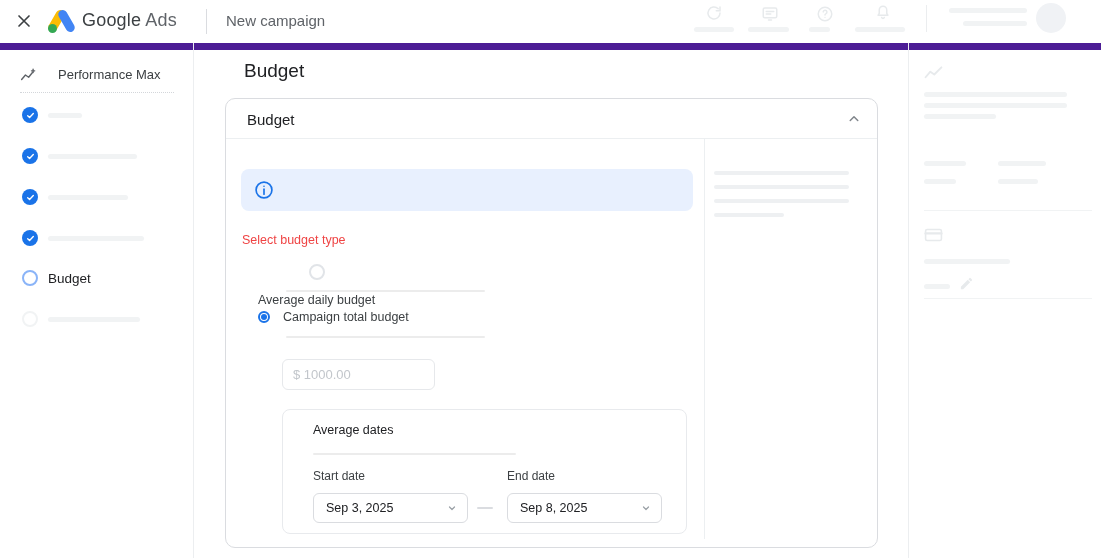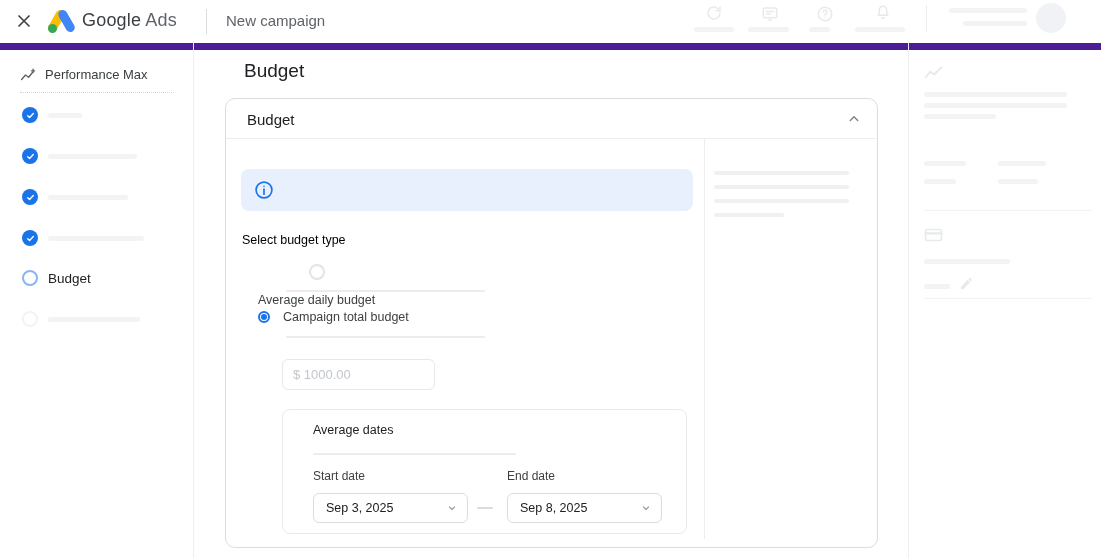--- a/index.html
+++ b/index.html
@@ -22,40 +22,40 @@
   .brand{position:absolute;left:82px;top:10px;font-size:18px;letter-spacing:.2px;}
   .brand .g{color:#3c4043;font-weight:500;}
   .brand .a{color:#5f6368;font-weight:400;margin-left:4px;}
   .newcampaign{position:absolute;left:226px;top:12px;font-size:15px;color:#5f6368;}
   .tb-icon{position:absolute;top:4px;width:18px;height:18px;}
   .tb-bar{position:absolute;top:27px;height:5px;background:#f1f3f4;border-radius:2.5px;}
   .avatar{position:absolute;left:1036px;top:3px;width:30px;height:30px;border-radius:50%;background:#f0f2f5;cursor:pointer;}
 
   
   .sidebar{position:absolute;left:0;top:43px;width:193px;height:515px;border-right:1px solid #eceef0;}
-  .ctype{position:absolute;left:20px;top:24px;display:flex;align-items:center;gap:9px;}
+  .ctype{position:absolute;left:20px;top:24px;display:flex;align-items:center;gap:22px;}
   .ctype .lbl{font-size:13px;color:#3c4043;}
   .dotted{position:absolute;left:20px;top:49px;width:154px;border-top:1px dotted #d3d6da;}
   .step{position:absolute;left:22px;display:flex;align-items:center;gap:10px;cursor:pointer;}
   .circle-done{width:16px;height:16px;border-radius:50%;background:#1a73e8;display:flex;align-items:center;justify-content:center;flex:0 0 auto;}
   .circle-current{width:12px;height:12px;border-radius:50%;background:#fff;border:2px solid #8ab4f8;flex:0 0 auto;}
   .circle-upcoming{width:12px;height:12px;border-radius:50%;background:#fff;border:2px solid #f1f3f4;flex:0 0 auto;}
   .step .line{background:#f1f3f4;border-radius:2.5px;height:5px;}
   .step .steplabel{font-size:13.5px;color:#202124;}
 
   
   .heading{position:absolute;left:244px;top:60px;font-size:19px;color:#202124;}
   .card{position:absolute;left:225px;top:98px;width:653px;height:450px;border:1px solid #dadce0;border-radius:10px;background:#fff;box-sizing:border-box;}
   .cardhead{position:absolute;left:0;top:0;right:0;height:39px;border-bottom:1px solid #eceff1;}
   .cardtitle{position:absolute;left:21px;top:12px;font-size:15px;color:#202124;}
   .collapse{position:absolute;right:14px;top:11px;width:18px;height:18px;cursor:pointer;}
   .innerdiv{position:absolute;left:478px;top:39px;bottom:8px;width:1px;background:#eceff1;}
   .banner{position:absolute;left:15px;top:70px;width:452px;height:42px;background:#e8f0fe;border-radius:8px;}
   .banner .i{position:absolute;left:13px;top:11px;width:20px;height:20px;}
-  .selectlabel{position:absolute;left:16px;top:134px;font-size:12.5px;color:#000000;}
+  .selectlabel{position:absolute;left:16px;top:134px;font-size:12.5px;color:#ef4444;}
   .radiorow{position:absolute;left:32px;display:flex;align-items:center;gap:13px;cursor:pointer;}
   .radio-off{width:12px;height:12px;border-radius:50%;border:2px solid #e1e4e8;background:#fff;flex:0 0 auto;}
   .radio-on{width:8px;height:8px;border-radius:50%;border:2px solid #1a73e8;background:#fff;flex:0 0 auto;
             box-shadow:inset 0 0 0 1.5px #fff;position:relative;}
   .radio-on::after{content:"";position:absolute;left:1px;top:1px;width:6px;height:6px;border-radius:50%;background:#1a73e8;}
   .radiolabel{font-size:12.5px;color:#3c4043;}
   .underline{position:absolute;background:#ececec;height:2px;border-radius:1px;}
   .amount{position:absolute;left:56px;top:260px;width:153px;height:31px;border:1px solid #e6e8eb;border-radius:6px;
           box-sizing:border-box;font-family:"Liberation Sans",sans-serif;font-size:13px;color:#3c4043;padding:0 10px;outline:none;}
   .amount::placeholder{color:#c2c6cb;}

